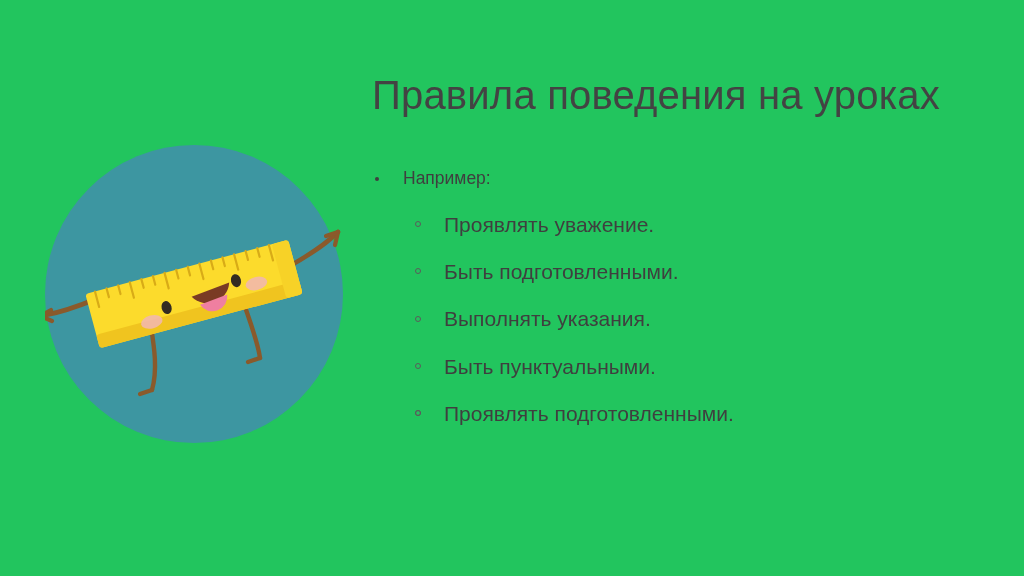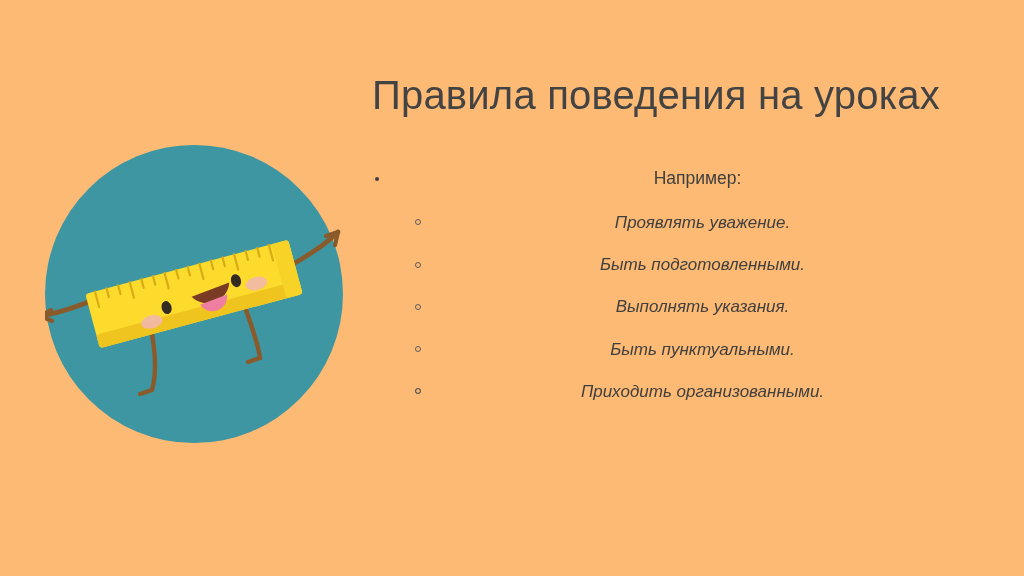--- a/index.html
+++ b/index.html
@@ -12,21 +12,21 @@
     height: 576px;
     overflow: hidden;
     font-family: "Liberation Sans", "DejaVu Sans", sans-serif;
     background: #d9eaee;
   }
 
   #slide {
     position: relative;
     width: 1024px;
     height: 576px;
-    background: #fdba74;
+    background: #22c55e;
   }
 
   
   #illustration {
     position: absolute;
     left: 45px;
     top: 145px;
     width: 298px;
     height: 298px;
   }
@@ -60,21 +60,21 @@
   }
 
   .lvl1 {
     position: relative;
     padding-left: 31px;
     margin: 0 0 24px 0;
     font-size: 17.5px;
     line-height: 1.25;
     color: #3f3f3f;
   }
-  .lvl1:last-child { margin-bottom: 0; text-align: center; }
+  .lvl1:last-child { margin-bottom: 0; }
 
   .lvl1 > .marker1 {
     position: absolute;
     left: 3px;
     top: 0.52em;
     width: 4px;
     height: 4px;
     background: #3f3f3f;
     border-radius: 50%;
   }
@@ -82,24 +82,23 @@
   .sublist {
     margin: 0;
     padding: 0;
     list-style: none;
   }
 
   .lvl2 {
     position: relative;
     padding-left: 72px;
     margin-top: 21px;
-    font-size: 17px;
+    font-size: 21px;
     line-height: 1.25;
     color: #3f3f3f;
-    font-style: italic;
   }
   .lvl2:first-child { margin-top: 22px; }
 
   .lvl2 > .marker2 {
     position: absolute;
     left: 43px;
     top: 0.44em;
     width: 6px;
     height: 6px;
     border: 1px solid #5b5b5b;
@@ -197,20 +196,20 @@
           </li>
           <li class="lvl2">
             <span class="marker2"></span>
             <span>Быть пунктуальными.</span>
           </li>
           <li class="lvl2">
             <span class="marker2"></span>
           </li>
           <li class="lvl2">
             <span class="marker2"></span>
-            <span>Приходить организованными.</span>
+            <span>Проявлять подготовленными.</span>
           </li>
         </ul>
       </div>
     </div>
 
   </div>
 </div>
 
 </body></html>

